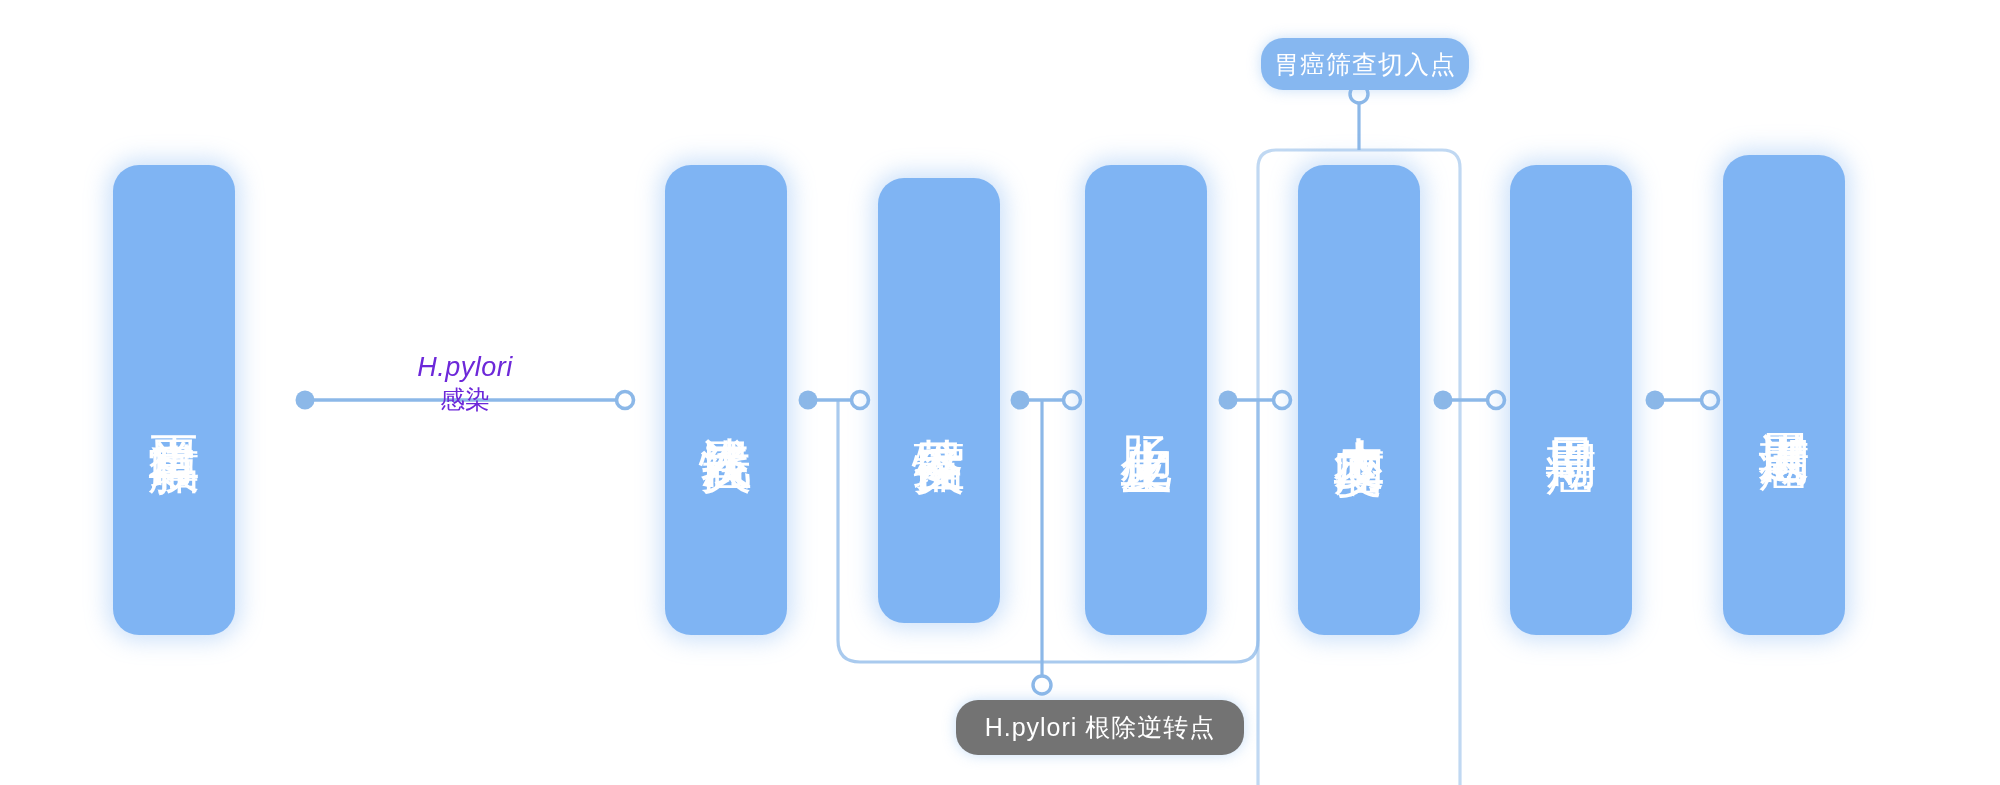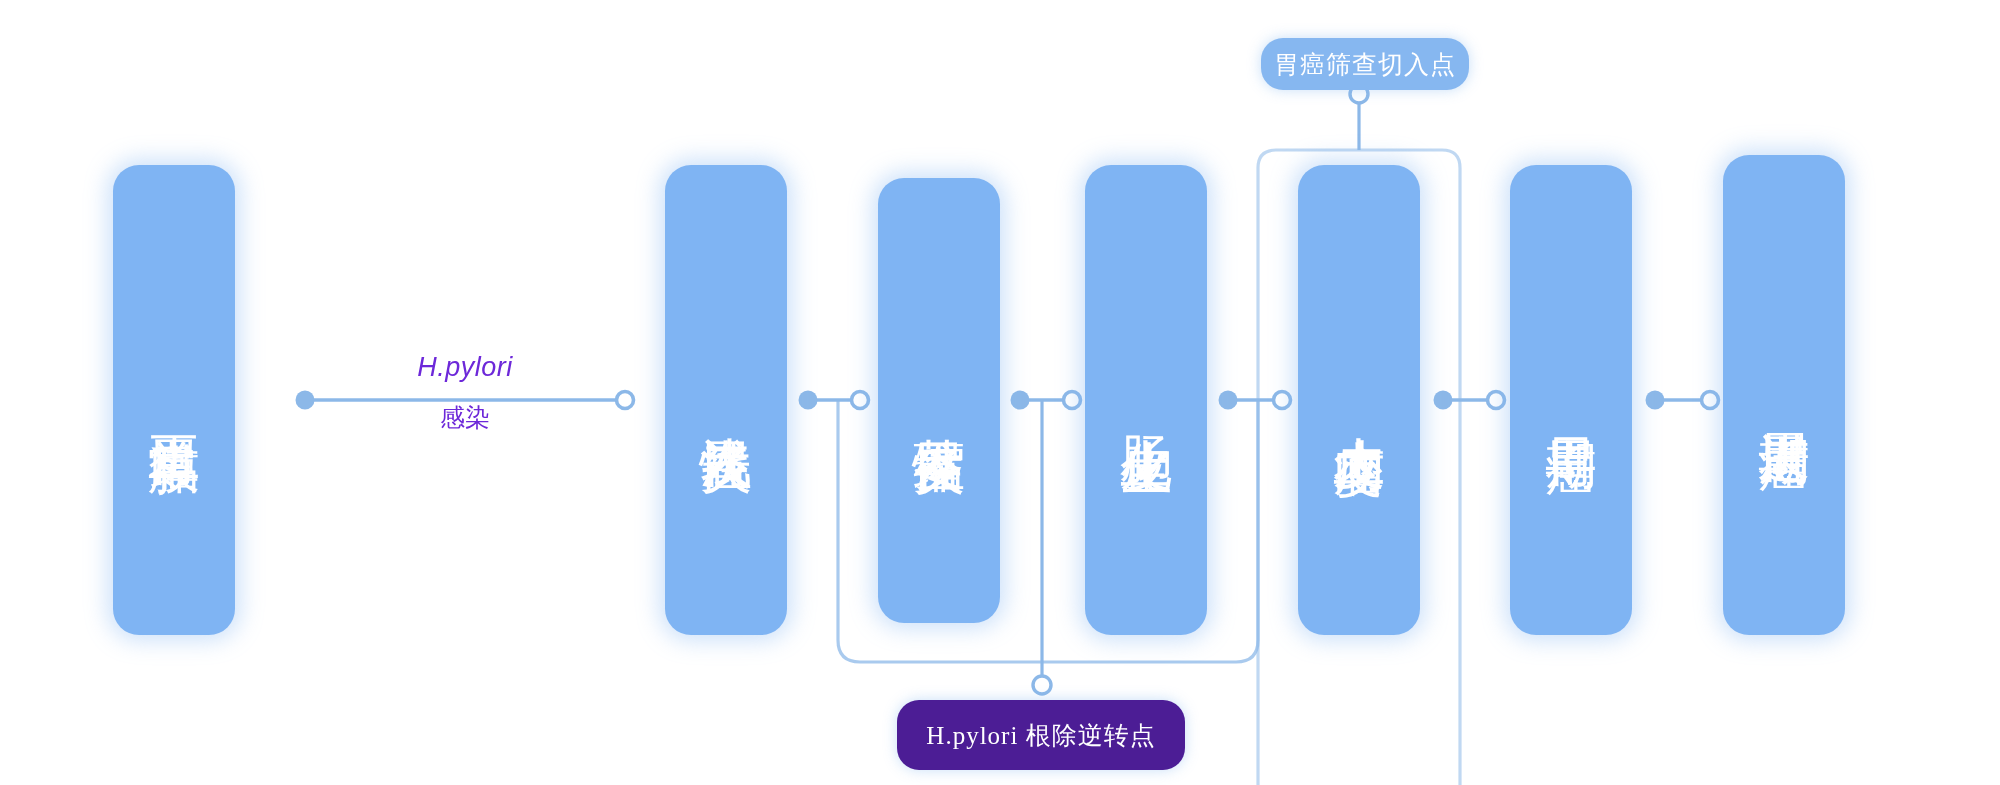--- a/index.html
+++ b/index.html
@@ -22,21 +22,21 @@
   .edge-caption{position:absolute;text-align:center;width:260px;color:#6d28d9;
         pointer-events:none;}
   .edge-caption .c1{font-size:27px;font-style:italic;line-height:1.18;
         letter-spacing:.5px;}
   .edge-caption .c2{font-size:25px;line-height:1.25;}
 
   
   .badge{position:absolute;background:#86b7f0;color:#ffffff;border-radius:22px;
         display:flex;align-items:center;justify-content:center;
         font-size:25px;letter-spacing:1px;white-space:nowrap;
-        box-shadow:0 0 14px rgba(134,183,240,.45);box-sizing:border-box;font-family:Liberation Serif, serif;}
+        box-shadow:0 0 14px rgba(134,183,240,.45);box-sizing:border-box;}
 </style>
 </head>
 <body>
 
 <div id="stage">
 
   <svg id="wires" viewBox="0 0 2000 785">
     <defs>
       <filter id="soft" x="-60%" y="-60%" width="220%" height="220%">
         <feGaussianBlur stdDeviation="6"></feGaussianBlur>
@@ -109,25 +109,25 @@
         <span class="node-label">早期胃癌</span>
       </div>
       <div class="node" style="left: 1723px; top: 155px; width: 122px; height: 480px; background: rgb(127, 180, 243); box-shadow: rgba(127, 180, 243, 0.38) 0px 0px 22px 6px;">
         <span class="node-label">进展期胃癌</span>
       </div>
     </div>
 
   <div id="caption-layer">
       <div class="edge-caption" style="left: 335px; top: 352px;">
         <div class="c1">H.pylori</div>
-        <div class="c2" style="margin-top: 18px;">感染</div>
+        <div class="c2" style="">感染</div>
       </div>
     </div>
 
   <div class="badge" id="badge-top" style="left: 1261px; top: 38px; width: 208px; height: 52px; background: rgb(134, 183, 240);">
       <span>胃癌筛查切入点</span>
     </div>
 
-  <div class="badge" id="badge-bottom" style="left: 897px; top: 700px; width: 288px; height: 70px; background: #4c1d95;">
+  <div class="badge" id="badge-bottom" style="left: 956px; top: 700px; width: 288px; height: 55px; background: #737373;">
       <span>H.pylori 根除逆转点</span>
     </div>
 
 </div>
 
 </body></html>

